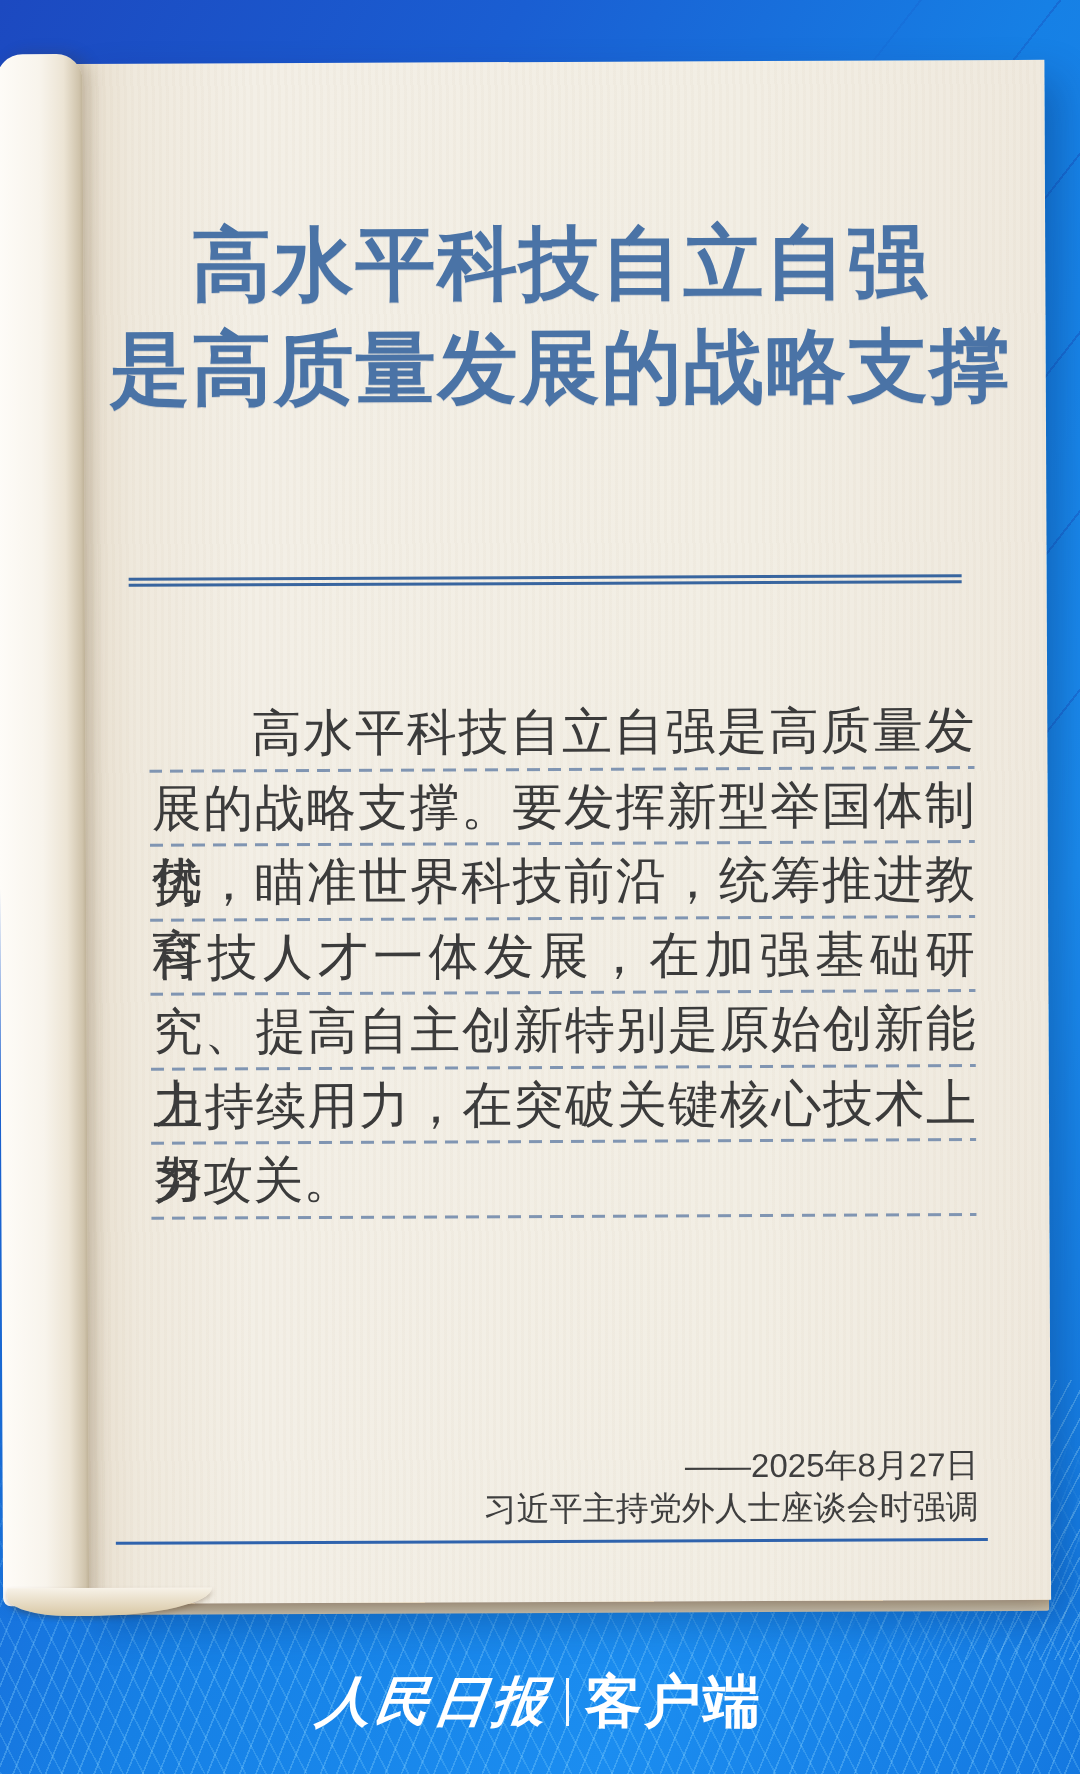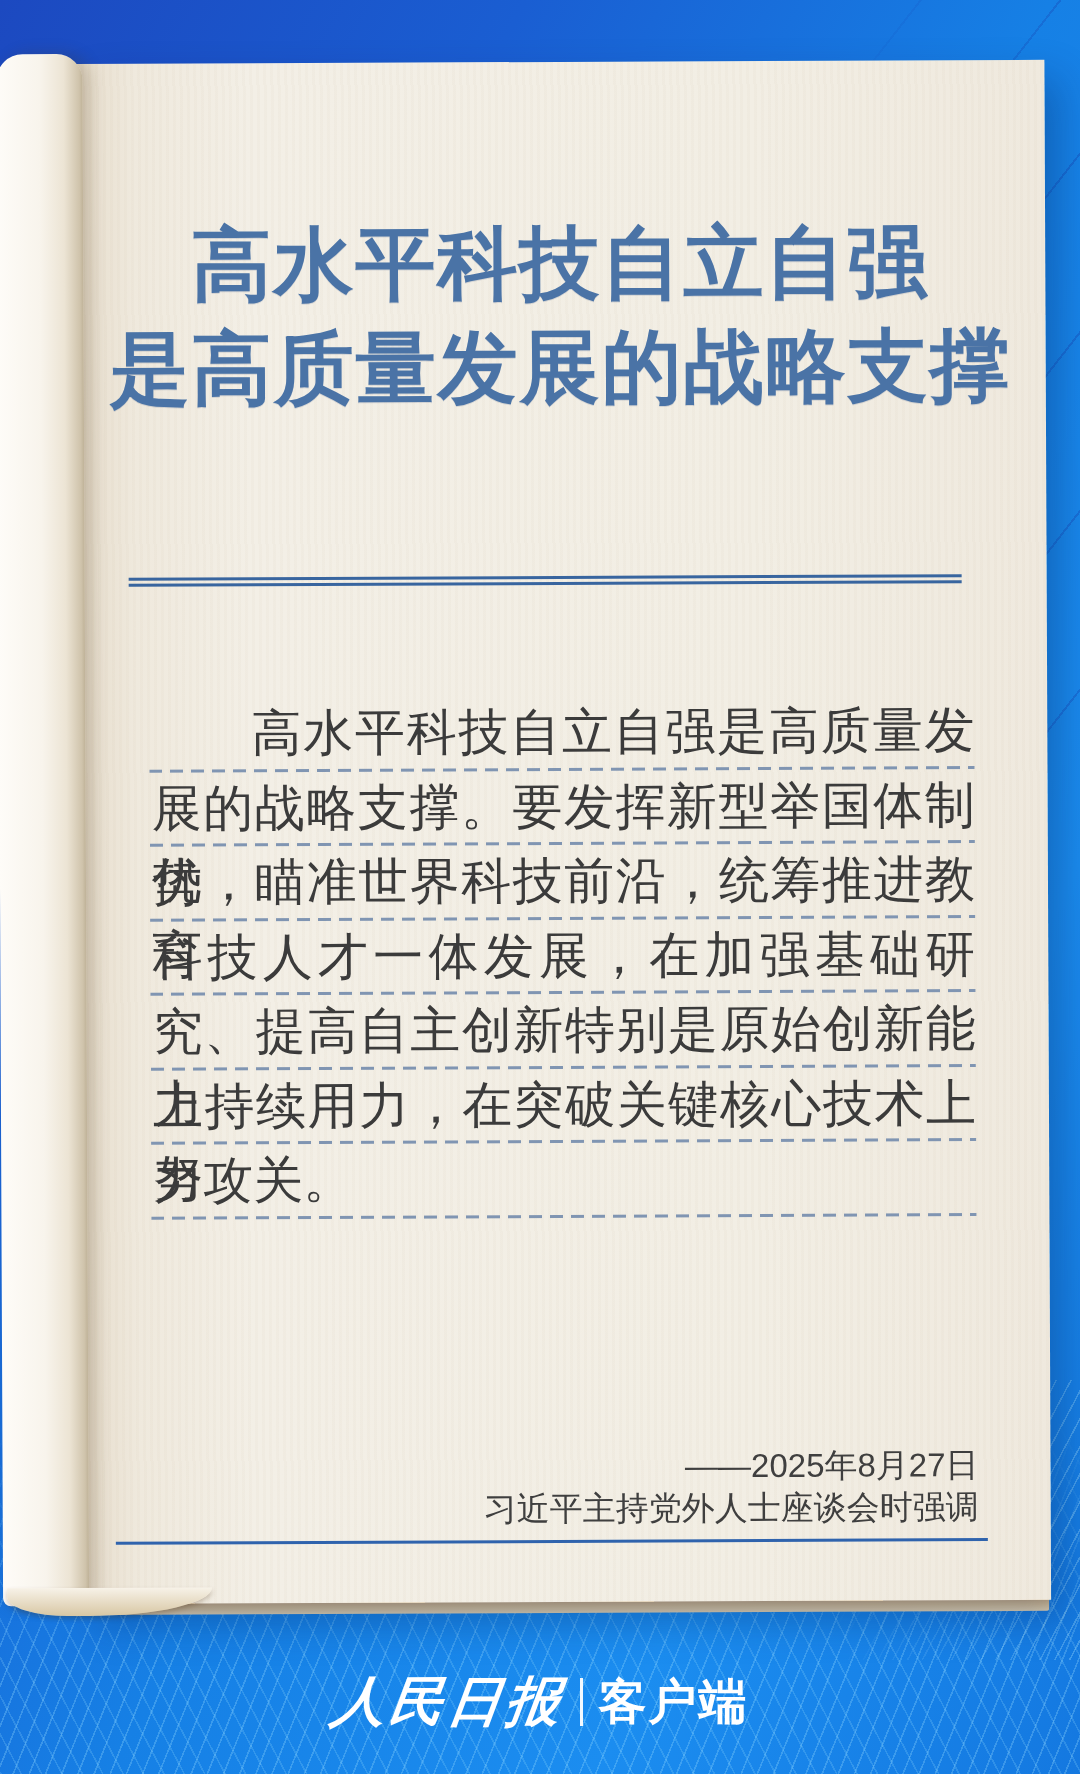--- a/index.html
+++ b/index.html
@@ -88,21 +88,21 @@
   
   .brand{
     position:absolute;left:0;top:1662px;width:1080px;height:80px;
     display:flex;align-items:center;justify-content:center;gap:16px;color:#fff;
   }
   .brand-script{
     font-family:"DejaVu Serif",serif;font-style:italic;font-weight:700;
     font-size:54px;transform:skewX(-7deg);letter-spacing:4px;
   }
   .brand-divider{width:3px;height:48px;background:rgba(255,255,255,.95);}
-  .brand-product{font-size:48px;font-weight:800;letter-spacing:2px;}
+  .brand-product{font-size:57px;font-weight:800;letter-spacing:2px;}
 </style>
 </head>
 <body>
 
 <div class="mesh-bottom"></div>
 <div class="mesh-right"></div>
 <div class="streaks-top"></div>
 
 <div class="book">
   <div class="book-edge"></div>

